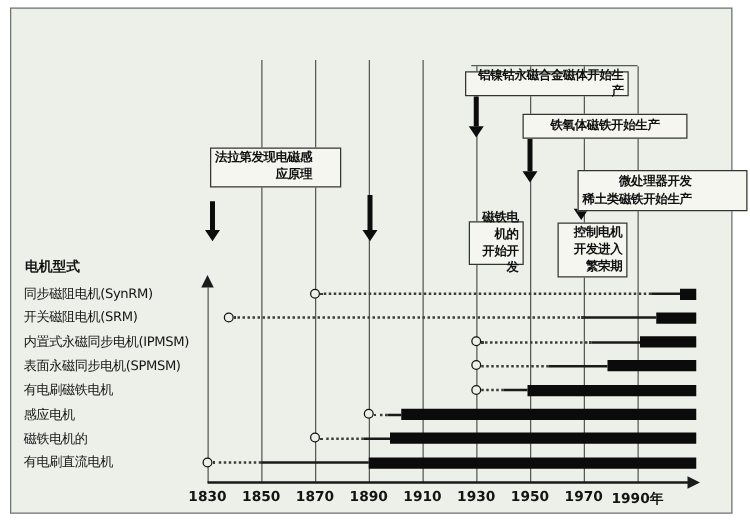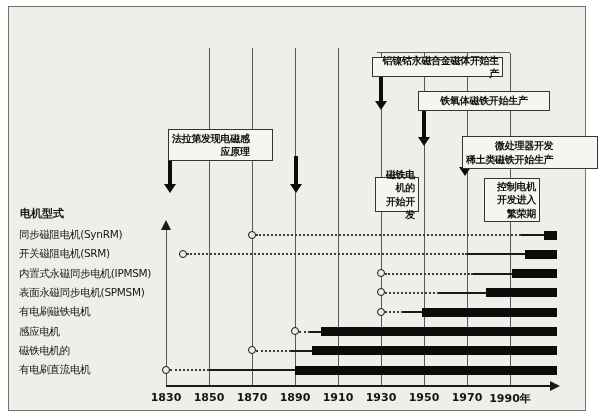--- a/index.html
+++ b/index.html
@@ -16,27 +16,27 @@
   .lg-circle{position:absolute;left:14px;width:9px;height:9px;border:1.5px solid #111;
              border-radius:50%;background:#f4f6ef;box-sizing:border-box;}
   .lg-dash{position:absolute;left:9px;width:25px;height:0;border-top:2px dotted #3a3a3a;}
   .lg-solid{position:absolute;left:9px;width:26px;height:2px;background:#161616;}
   .lg-bar{position:absolute;left:11px;width:19px;height:9px;background:#0b0b0b;}
   
   .ann{position:absolute;background:#f4f6ef;border:1px solid #35352f;box-sizing:border-box;z-index:5;
        font-size:10px;font-weight:600;line-height:13.5px;color:#101010;white-space:pre-line;
        display:flex;align-items:center;justify-content:center;text-align:right;
        padding:2px 3px;letter-spacing:-0.3px;}
-  .ann-faraday{left:168px;top:129px;width:105px;height:32px;justify-content:flex-start;}
+  .ann-faraday{left:168px;top:118px;width:105px;height:32px;justify-content:flex-start;font-family:Liberation Mono, monospace;}
   .ann-tesla{left:293px;top:128px;width:107px;height:28px;}
   .ann-alnico{left:372px;top:57px;width:131px;height:20px;}
   .ann-ferrite{left:418px;top:91px;width:132px;height:20px;}
   .ann-micro{left:462px;top:136px;width:136px;height:33px;justify-content:flex-start;}
   .ann-magnet{left:375px;top:177px;width:44px;height:35px;}
-  .ann-control{left:484px;top:178px;width:56px;height:44px;padding-left:12px;}
+  .ann-control{left:446px;top:178px;width:56px;height:44px;padding-left:12px;}
   
   .grid{position:absolute;width:1px;background:#575954;z-index:1;}
   .circle{position:absolute;width:8px;height:8px;border:1.5px solid #111;border-radius:50%;
           background:#edf0e9;box-sizing:border-box;z-index:3;}
   .dashseg{position:absolute;height:0;border-top:2px dotted #3c3c3c;z-index:2;}
   .solidseg{position:absolute;height:2px;background:#1a1a1a;z-index:2;}
   .barseg{position:absolute;height:9px;background:#0b0b0b;z-index:3;}
   .row-label{position:absolute;left:19px;transform:translateY(-50%);font-size:10.5px;
              font-weight:500;white-space:nowrap;letter-spacing:-0.3px;z-index:2;}
   .ylabel{position:absolute;left:20px;top:206px;font-size:11px;font-weight:700;z-index:2;}

